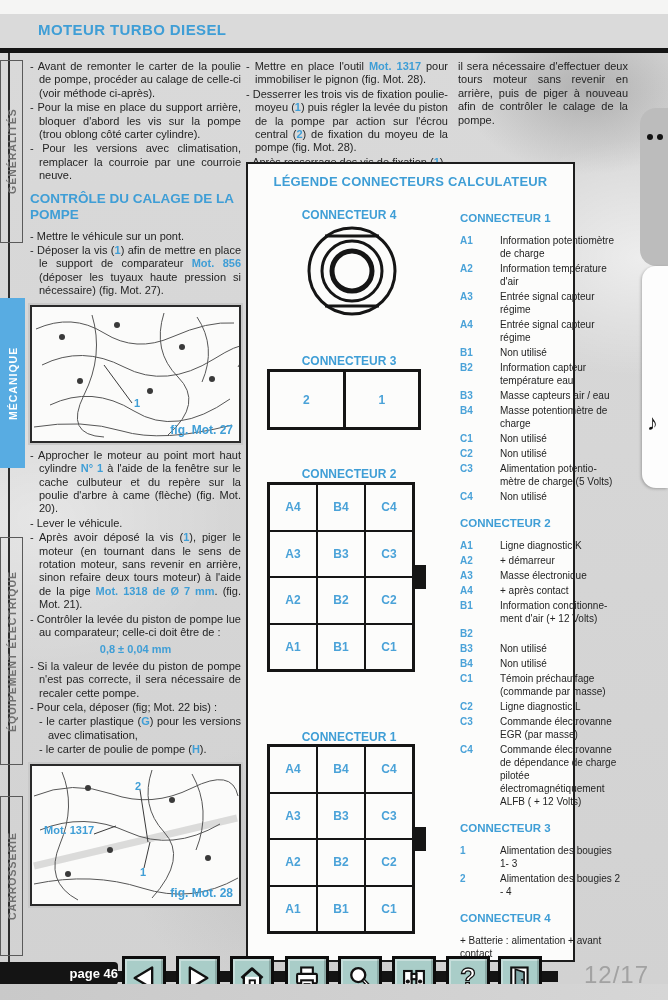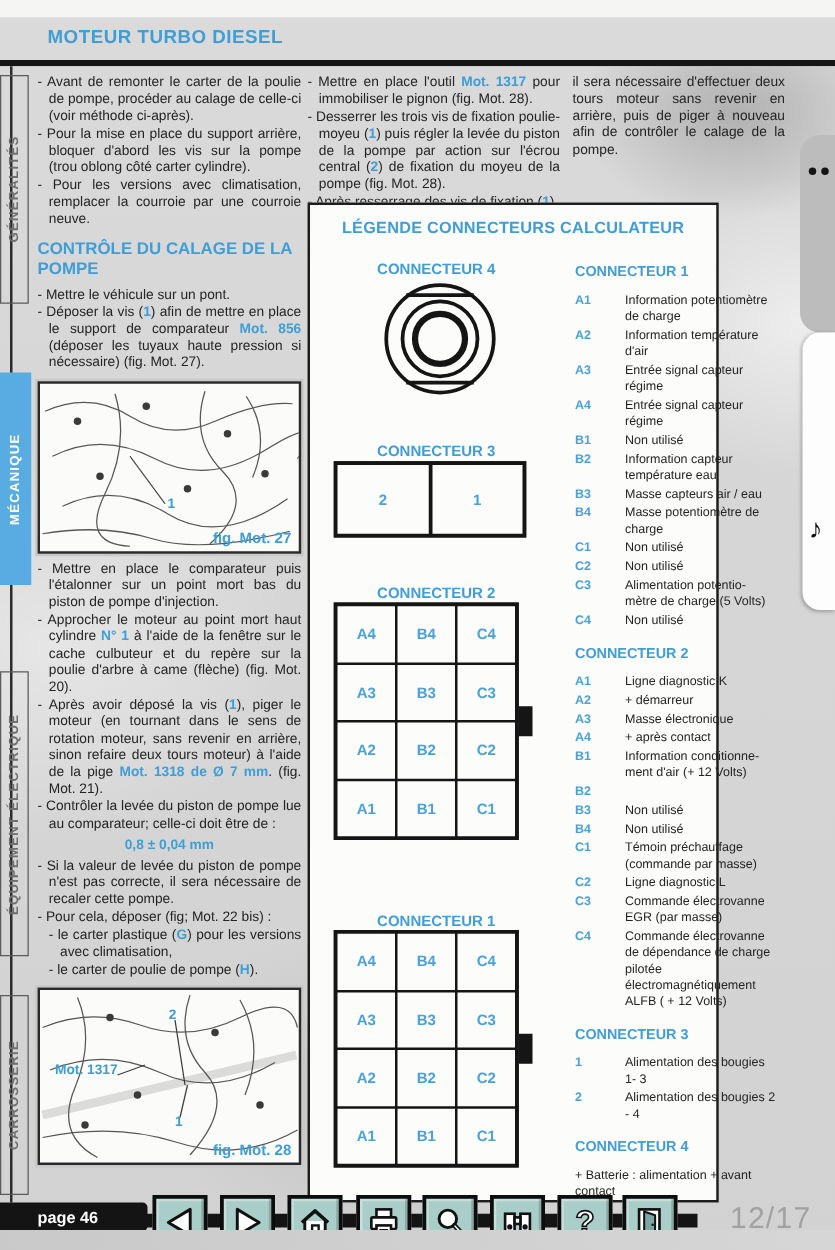--- a/index.html
+++ b/index.html
@@ -70,21 +70,21 @@
   .grid-tab{position:absolute;right:-11px;top:50%;transform:translateY(-50%);width:11px;height:24px;background:#151515;}
 
   
   .legend-lists{position:absolute;left:212px;top:34px;width:162px;font-size:10px;line-height:13px;color:#242424;}
   .legend-list-title{color:#3f9ed6;font-weight:bold;font-size:11.5px;margin:14px 0 9px;}
   .legend-row{display:grid;grid-template-columns:40px 1fr;margin-bottom:2px;}
   .legend-row .key{color:#4aa2d8;font-weight:bold;}
   .legend-note{margin-top:2px;}
 
   
-  .page-badge{position:absolute;left:0;top:962px;width:118px;height:23px;background:#141414;color:#fff;font-weight:bold;font-size:13px;line-height:23px;padding-left:30px;box-sizing:border-box;border-radius:0 4px 4px 0;}
+  .page-badge{position:absolute;left:0;top:962px;width:118px;height:23px;background:#141414;color:#fff;font-weight:bold;font-size:13px;line-height:23px;padding-left:30px;box-sizing:border-box;border-radius:0 4px 4px 0;text-align:right;}
   .footer-line{position:absolute;left:100px;top:971px;width:458px;height:11px;background:#141414;}
   .nav-btn{position:absolute;top:956px;width:44px;height:44px;background:#a9cdc8;border:3px solid #0d0d0d;box-sizing:border-box;display:flex;align-items:center;justify-content:center;box-shadow:inset -2px -2px 0 rgba(0,0,0,.18), inset 2px 2px 0 rgba(255,255,255,.35);}
   .btn-prev{left:122px;}.btn-next{left:176px;}.btn-home{left:230px;}.btn-print{left:285px;}
   .btn-zoom{left:338px;}.btn-find{left:392px;}.btn-help{left:446px;}.btn-exit{left:498px;}
   .page-indicator{position:absolute;left:584px;top:961px;font-size:24px;color:#a2a2a2;letter-spacing:1px;}
 
   
   .float-handle{position:absolute;left:640px;top:108px;width:28px;height:158px;background:#bcbcbc;border-radius:16px 0 0 16px;}
   .float-dot{position:absolute;width:6px;height:6px;border-radius:50%;background:#141414;top:26px;}
   .float-dot.d1{left:7px;}.float-dot.d2{left:17px;}
@@ -138,22 +138,22 @@
             <circle cx="118" cy="84" r="3"></circle>
             <circle cx="180" cy="72" r="3"></circle>
         </g>
         <line x1="100" y1="96" x2="72" y2="58" stroke="#3a3a3a" stroke-width="1"></line>
       </svg>
       <span class="fig-label" style="left:102px;top:90px;">1</span>
       <span class="fig-caption">fig. Mot. 27</span>
     </div>
 
     <div>
-        <div class="bullet"><span>Mettre en place le comparateur puis l'étalonner sur un point mort bas du piston de pompe d'injection.</span></div>
         <div class="bullet"><span>Approcher le moteur au point mort haut cylindre </span><span class="hl">N° 1</span><span> à l'aide de la fenêtre sur le cache culbuteur et du repère sur la poulie d'arbre à came (flèche) (fig. Mot. 20).</span></div>
+        <div class="bullet"><span>Lever le véhicule.</span></div>
         <div class="bullet"><span>Après avoir déposé la vis (</span><span class="hl">1</span><span>), piger le moteur (en tournant dans le sens de rotation moteur, sans revenir en arrière, sinon refaire deux tours moteur) à l'aide de la pige </span><span class="hl">Mot. 1318 de Ø 7 mm</span><span>. (fig. Mot. 21).</span></div>
         <div class="bullet"><span>Contrôler la levée du piston de pompe lue au comparateur; celle-ci doit être de :</span></div>
       </div>
     <div class="spec-value">0,8 ± 0,04 mm</div>
     <div>
         <div class="bullet"><span>Si la valeur de levée du piston de pompe n'est pas correcte, il sera nécessaire de recaler cette pompe.</span></div>
         <div class="bullet"><span>Pour cela, déposer (fig; Mot. 22 bis) :</span></div>
       </div>
     <div>
         <div class="sub-bullet"><span>le carter plastique (</span><span class="hl">G</span><span>) pour les versions avec climatisation,</span></div>

